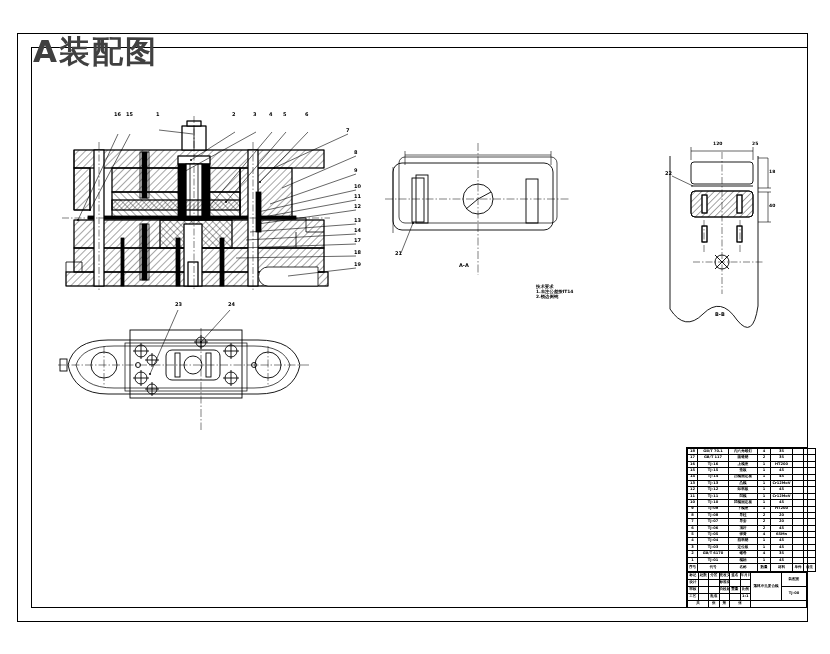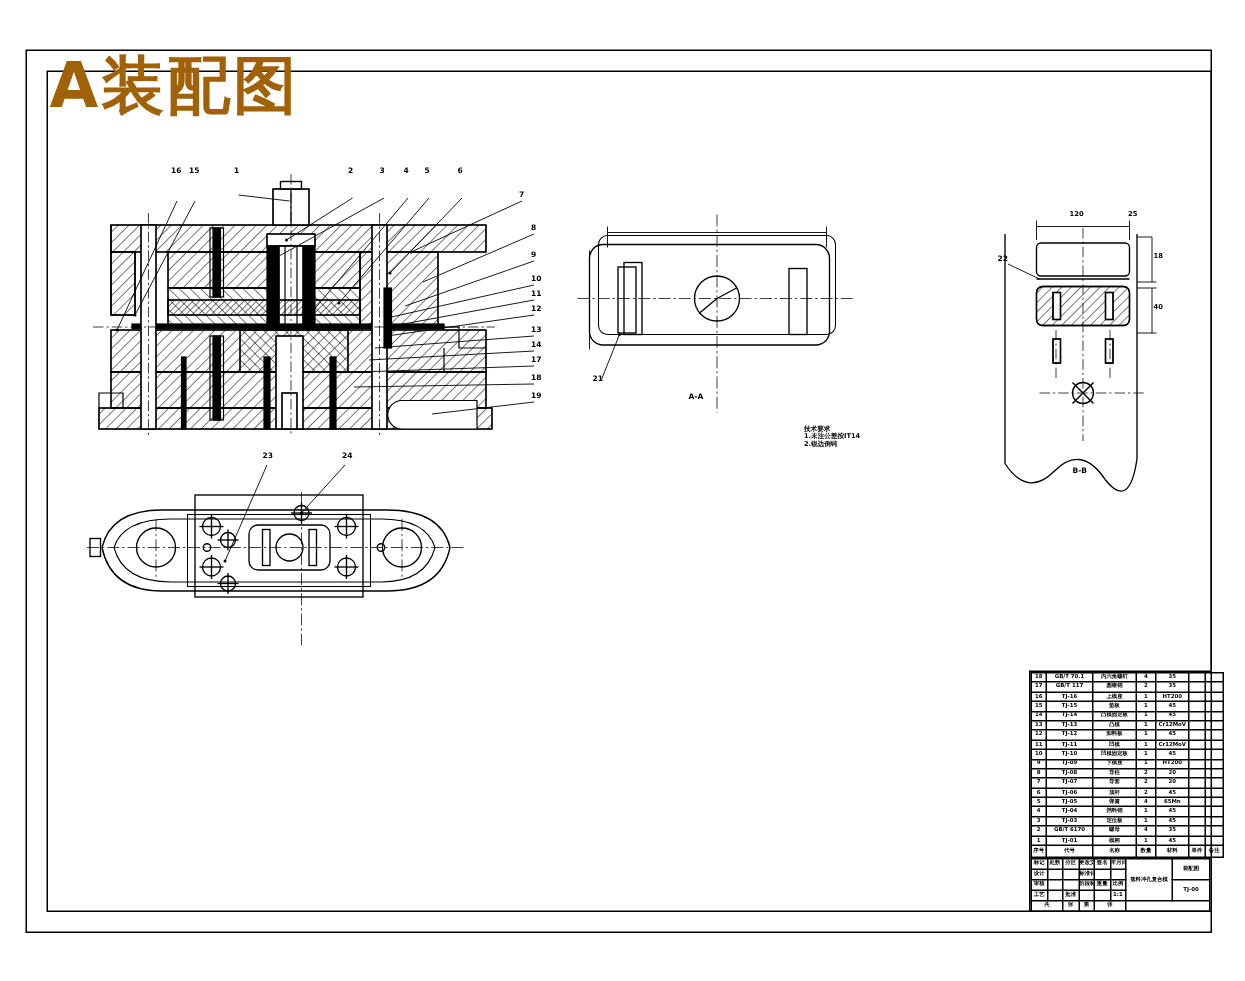--- a/index.html
+++ b/index.html
@@ -7,22 +7,22 @@
        font-family:"Liberation Sans","DejaVu Sans",sans-serif;}
   #sheet{position:relative;width:830px;height:654px;background:#ffffff;}
 
   
   .border-outer{position:absolute;left:17px;top:33px;width:791px;height:589px;
       border:1.6px solid #000;box-sizing:border-box;}
   .border-inner{position:absolute;left:31px;top:47px;width:777px;height:561px;
       border:1.2px solid #000;box-sizing:border-box;}
 
   
-  .doc-title{position:absolute;left:33px;top:36px;color:#a16207;
-      font-family:"DejaVu Sans",sans-serif;font-size:42px;font-weight:700;
+  .doc-title{position:absolute;left:33px;top:36px;color:#404040;
+      font-family:"DejaVu Sans",sans-serif;font-size:31px;font-weight:700;
       letter-spacing:2px;line-height:1;white-space:nowrap;}
 
   
   .view{position:absolute;}
   .view svg{display:block;overflow:visible;}
 
   
   .bnum{position:absolute;font-family:"DejaVu Sans",sans-serif;font-size:5px;
         font-weight:700;color:#000;line-height:1;white-space:nowrap;}
 

